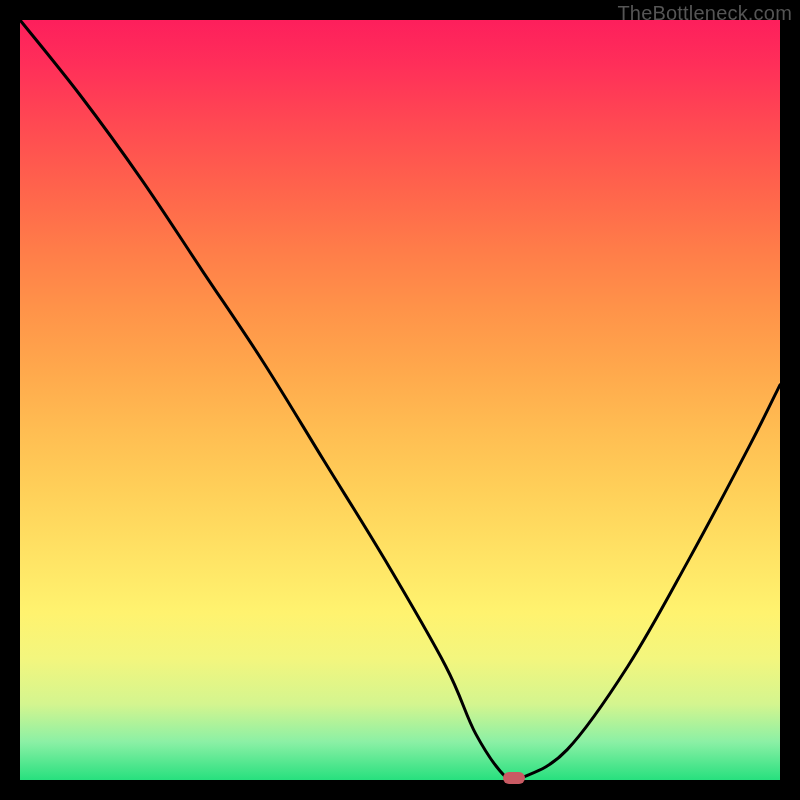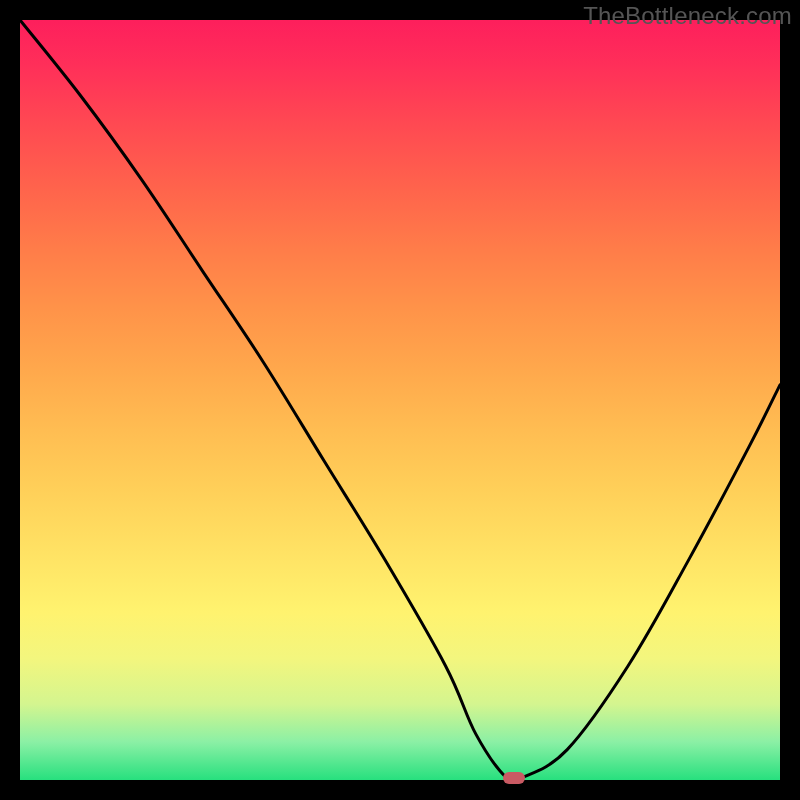--- a/index.html
+++ b/index.html
@@ -39,21 +39,21 @@
       #ff4a52 86%,
       #ff2f59 94%,
       #fd1f5c 100%
     );
   }
   .watermark {
     position: absolute;
     top: 2px;
     right: 8px;
     color: #555;
-    font-size: 24px;
+    font-size: 20px;
     font-weight: 500;
     letter-spacing: 0.2px;
     user-select: none;
   }
   svg.curve {
     position: absolute;
     left: 20px;
     top: 20px;
     width: 760px;
     height: 760px;

